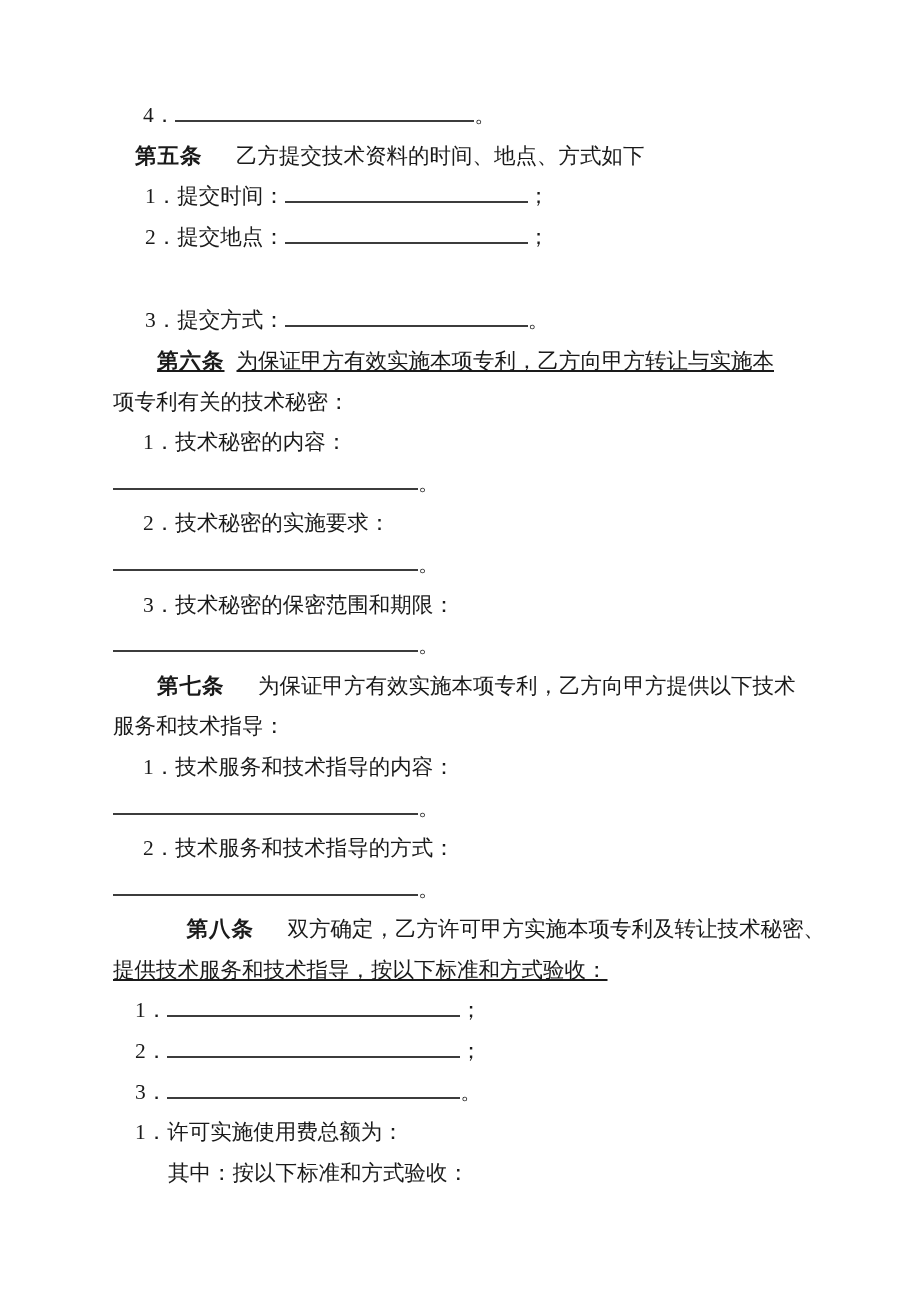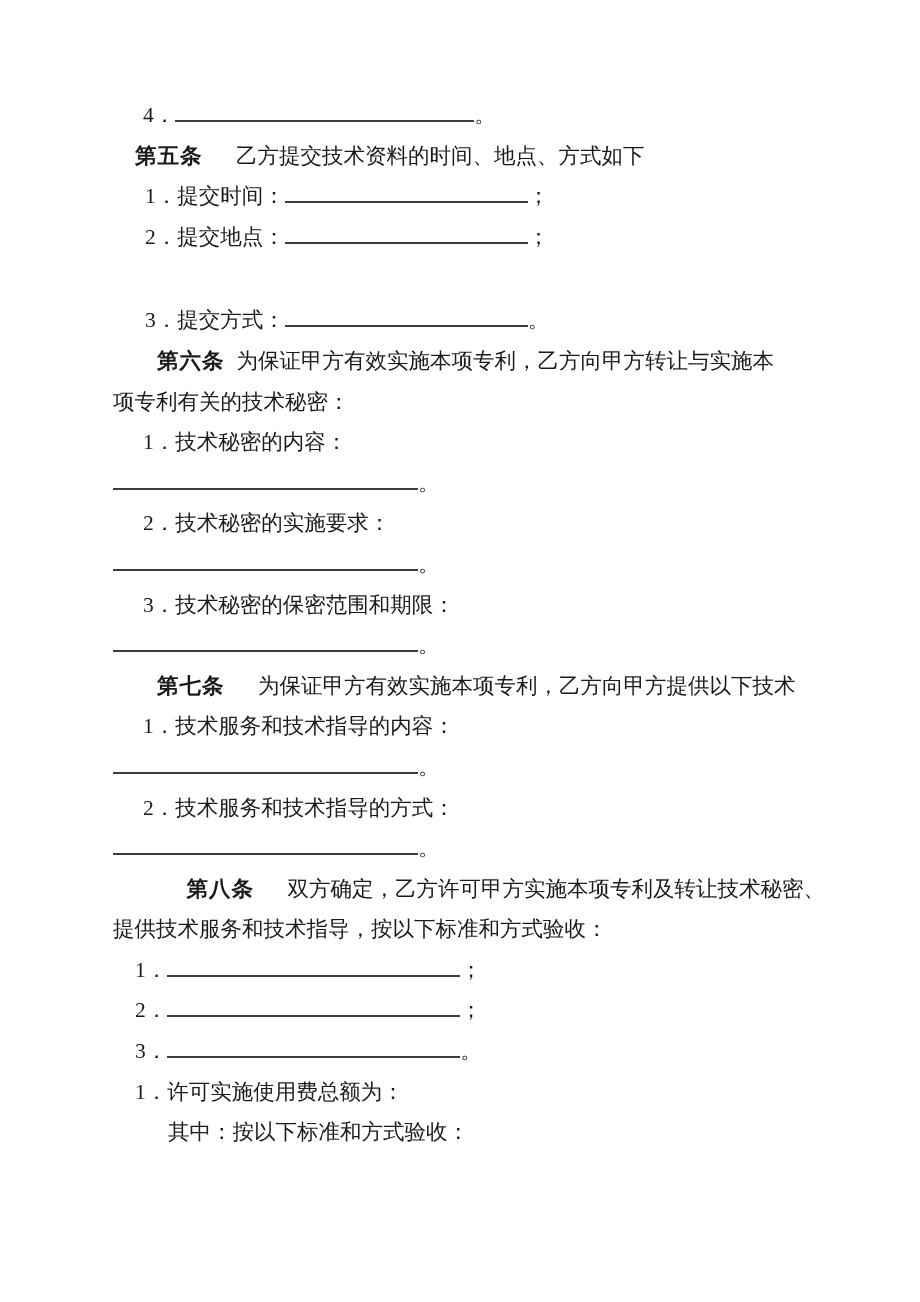--- a/index.html
+++ b/index.html
@@ -47,34 +47,35 @@
 </head>
 <body>
 
 <div id="page" style="background: rgb(255, 255, 255);">
   <div id="doc-body">
       <div class="line" style="padding-left: 30px;"><span class="txt">4．</span><span class="blank" style="width: 299px; border-bottom-color: rgb(60, 60, 60);"></span><span class="txt">。</span></div>
       <div class="line" style="padding-left: 22px;"><span class="hd">第五条</span><span class="txt">　乙方提交技术资料的时间、地点、方式如下</span></div>
       <div class="line" style="padding-left: 32px;"><span class="txt">1．提交时间：</span><span class="blank" style="width: 243px; border-bottom-color: rgb(60, 60, 60);"></span><span class="txt">；</span></div>
       <div class="line" style="padding-left: 32px;"><span class="txt">2．提交地点：</span><span class="blank" style="width: 243px; border-bottom-color: rgb(60, 60, 60);"></span><span class="txt">；</span></div>
       <div class="line" style="padding-left: 32px; margin-top: 43px;"><span class="txt">3．提交方式：</span><span class="blank" style="width: 243px; border-bottom-color: rgb(60, 60, 60);"></span><span class="txt">。</span></div>
-      <div class="line" style="padding-left: 44px;"><span class="hd">第六条</span><span class="txt">为保证甲方有效实施本项专利，乙方向甲方转让与实施本</span></div>
+      <div class="line" style="padding-left: 44px; text-decoration: underline;"><span class="hd">第六条</span><span class="txt">为保证甲方有效实施本项专利，乙方向甲方转让与实施本</span></div>
       <div class="line" style="padding-left: 0px;"><span class="txt">项专利有关的技术秘密：</span></div>
       <div class="line" style="padding-left: 30px;"><span class="txt">1．技术秘密的内容：</span></div>
       <div class="line" style="padding-left: 0px;"><span class="blank" style="width: 305px; border-bottom-color: rgb(60, 60, 60);"></span><span class="txt">。</span></div>
       <div class="line" style="padding-left: 30px;"><span class="txt">2．技术秘密的实施要求：</span></div>
       <div class="line" style="padding-left: 0px;"><span class="blank" style="width: 305px; border-bottom-color: rgb(60, 60, 60);"></span><span class="txt">。</span></div>
       <div class="line" style="padding-left: 30px;"><span class="txt">3．技术秘密的保密范围和期限：</span></div>
       <div class="line" style="padding-left: 0px;"><span class="blank" style="width: 305px; border-bottom-color: rgb(60, 60, 60);"></span><span class="txt">。</span></div>
       <div class="line" style="padding-left: 44px;"><span class="hd">第七条</span><span class="txt">　为保证甲方有效实施本项专利，乙方向甲方提供以下技术</span></div>
+      <div class="line" style="padding-left: 0px;"><span class="txt">服务和技术指导：</span></div>
       <div class="line" style="padding-left: 30px;"><span class="txt">1．技术服务和技术指导的内容：</span></div>
       <div class="line" style="padding-left: 0px;"><span class="blank" style="width: 305px; border-bottom-color: rgb(60, 60, 60);"></span><span class="txt">。</span></div>
       <div class="line" style="padding-left: 30px;"><span class="txt">2．技术服务和技术指导的方式：</span></div>
       <div class="line" style="padding-left: 0px;"><span class="blank" style="width: 305px; border-bottom-color: rgb(60, 60, 60);"></span><span class="txt">。</span></div>
       <div class="line" style="padding-left: 40px; text-align: right;"><span class="hd">第八条</span><span class="txt">　双方确定，乙方许可甲方实施本项专利及转让技术秘密、</span></div>
-      <div class="line" style="padding-left: 0px;"><span class="txt">提供技术服务和技术指导，按以下标准和方式验收：</span></div>
+      <div class="line" style="padding-left: 0px; text-decoration: underline;"><span class="txt">提供技术服务和技术指导，按以下标准和方式验收：</span></div>
       <div class="line" style="padding-left: 22px;"><span class="txt">1．</span><span class="blank" style="width: 293px; border-bottom-color: rgb(60, 60, 60);"></span><span class="txt">；</span></div>
       <div class="line" style="padding-left: 22px;"><span class="txt">2．</span><span class="blank" style="width: 293px; border-bottom-color: rgb(60, 60, 60);"></span><span class="txt">；</span></div>
       <div class="line" style="padding-left: 22px;"><span class="txt">3．</span><span class="blank" style="width: 293px; border-bottom-color: rgb(60, 60, 60);"></span><span class="txt">。</span></div>
       <div class="line" style="padding-left: 22px;"><span class="txt">1．许可实施使用费总额为：</span></div>
       <div class="line" style="padding-left: 55px;"><span class="txt">其中：按以下标准和方式验收：</span></div>
     </div>
 </div>
 
 </body></html>

